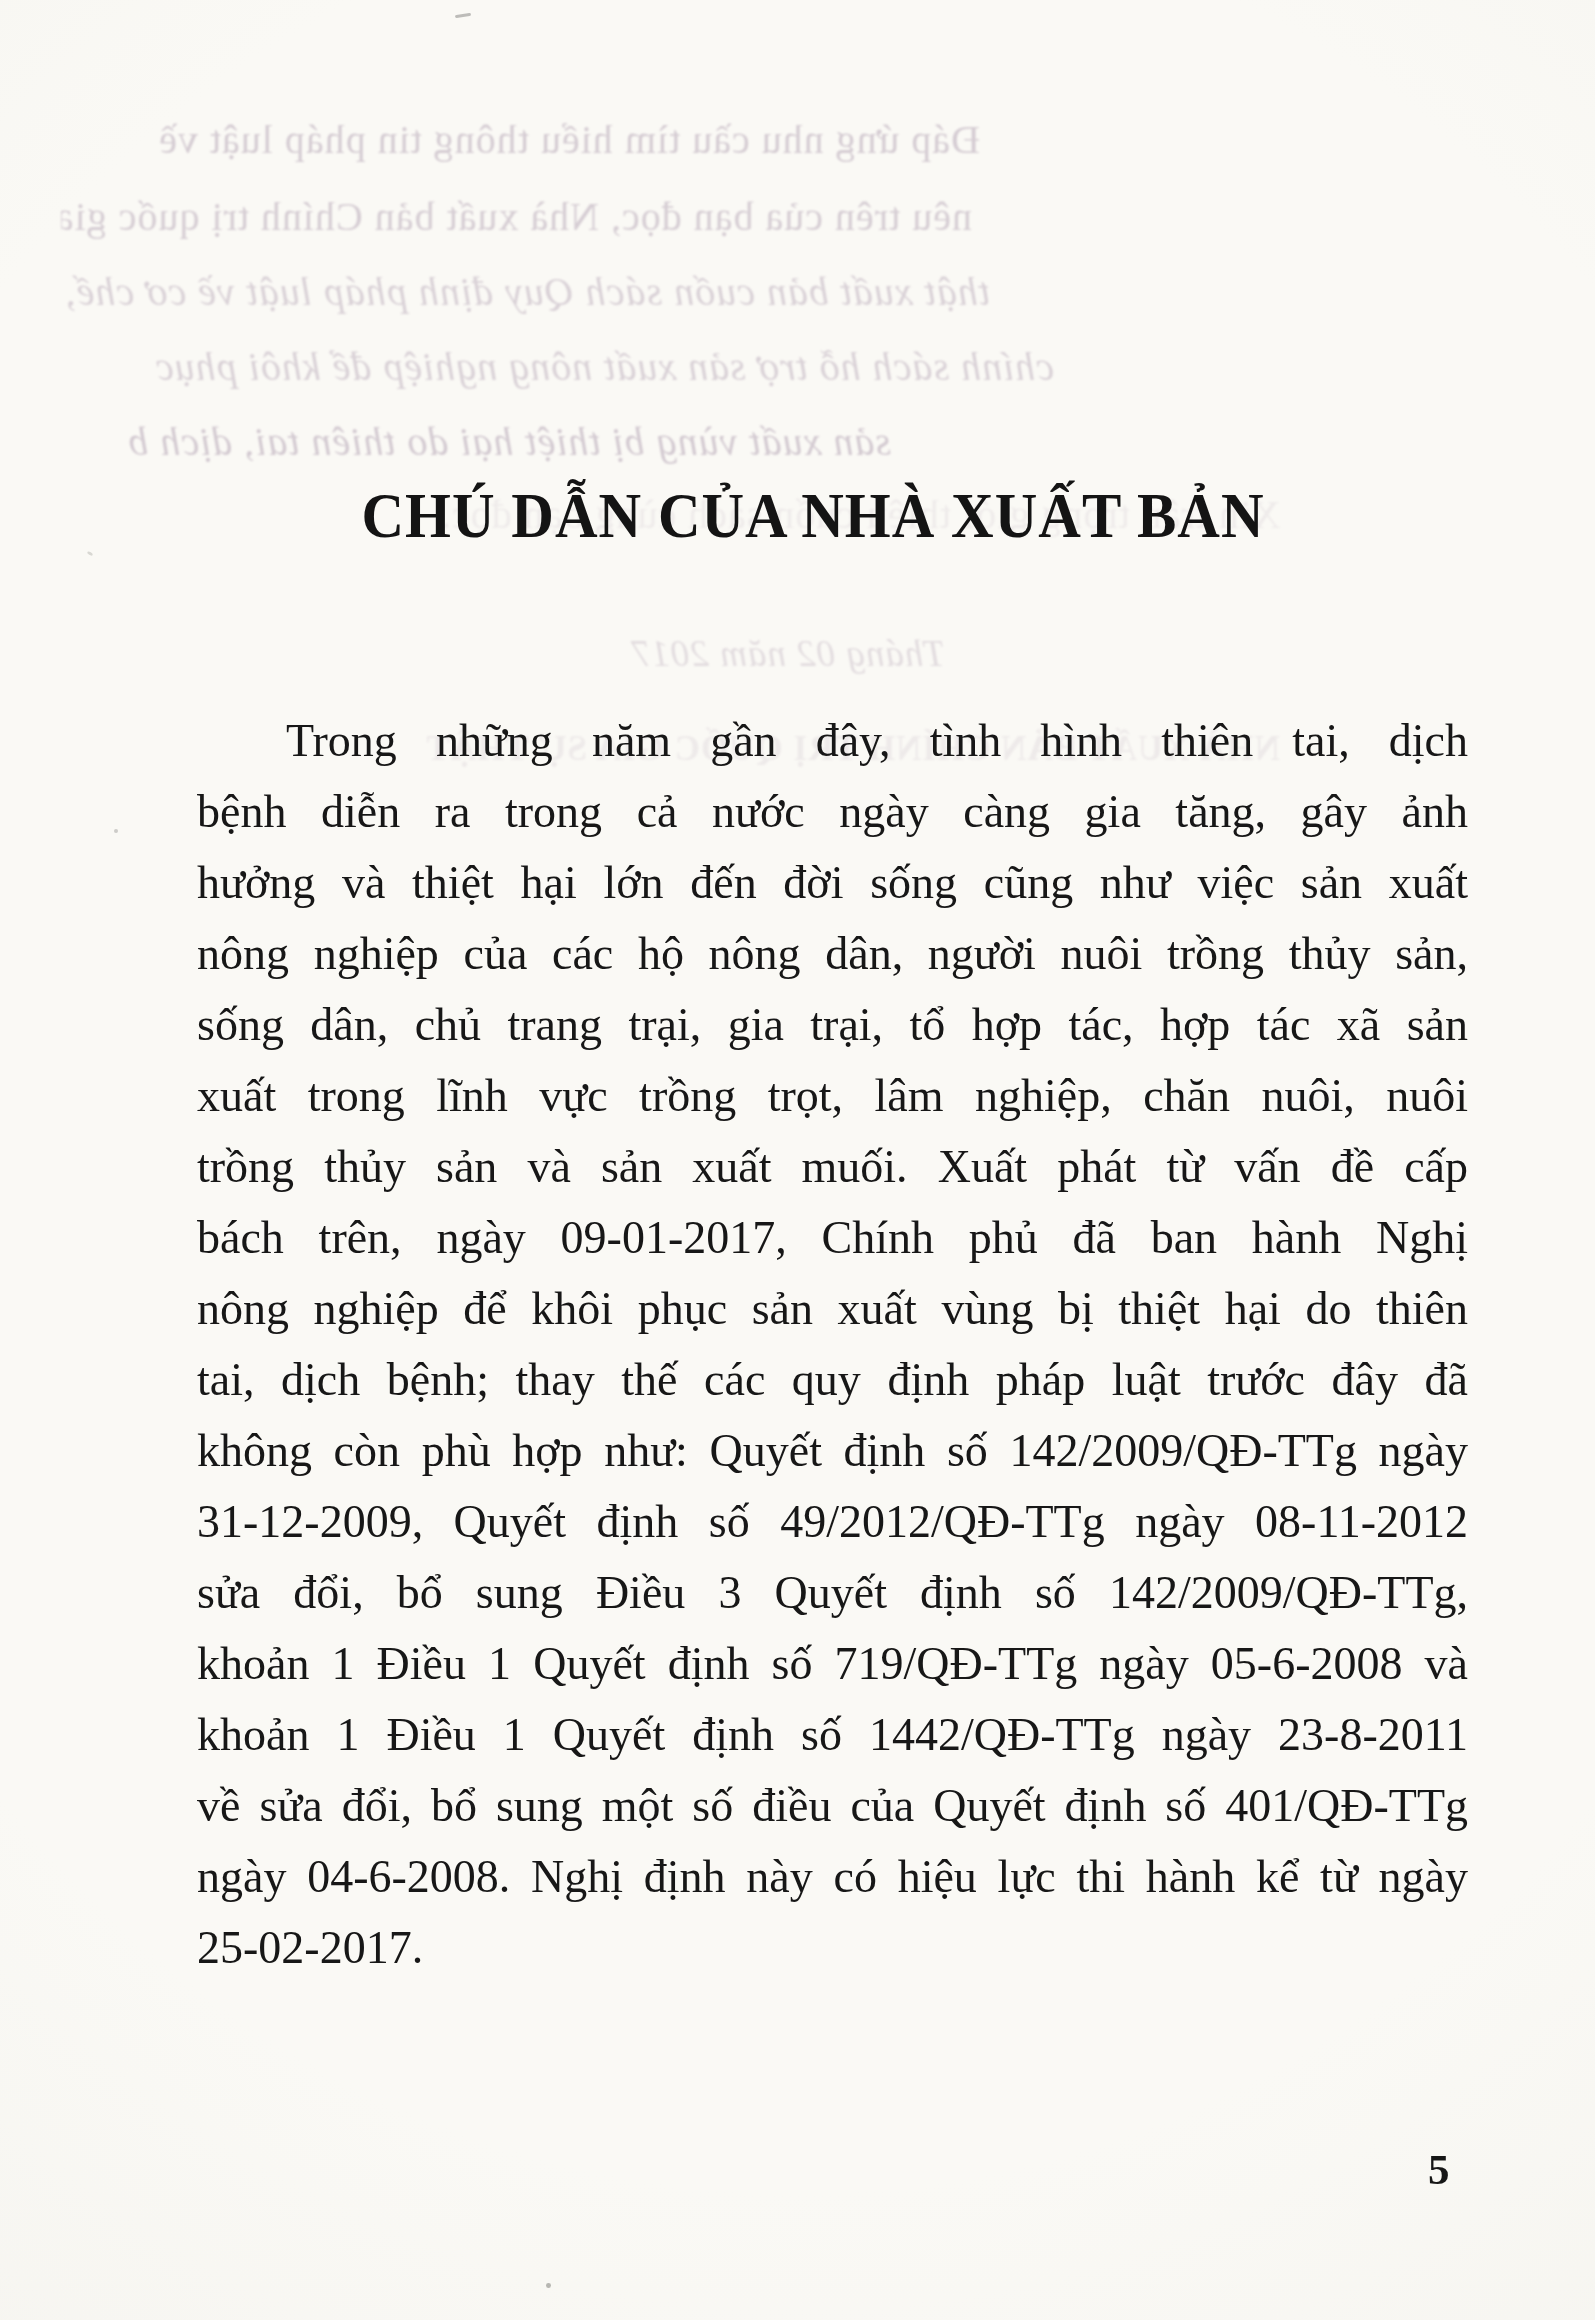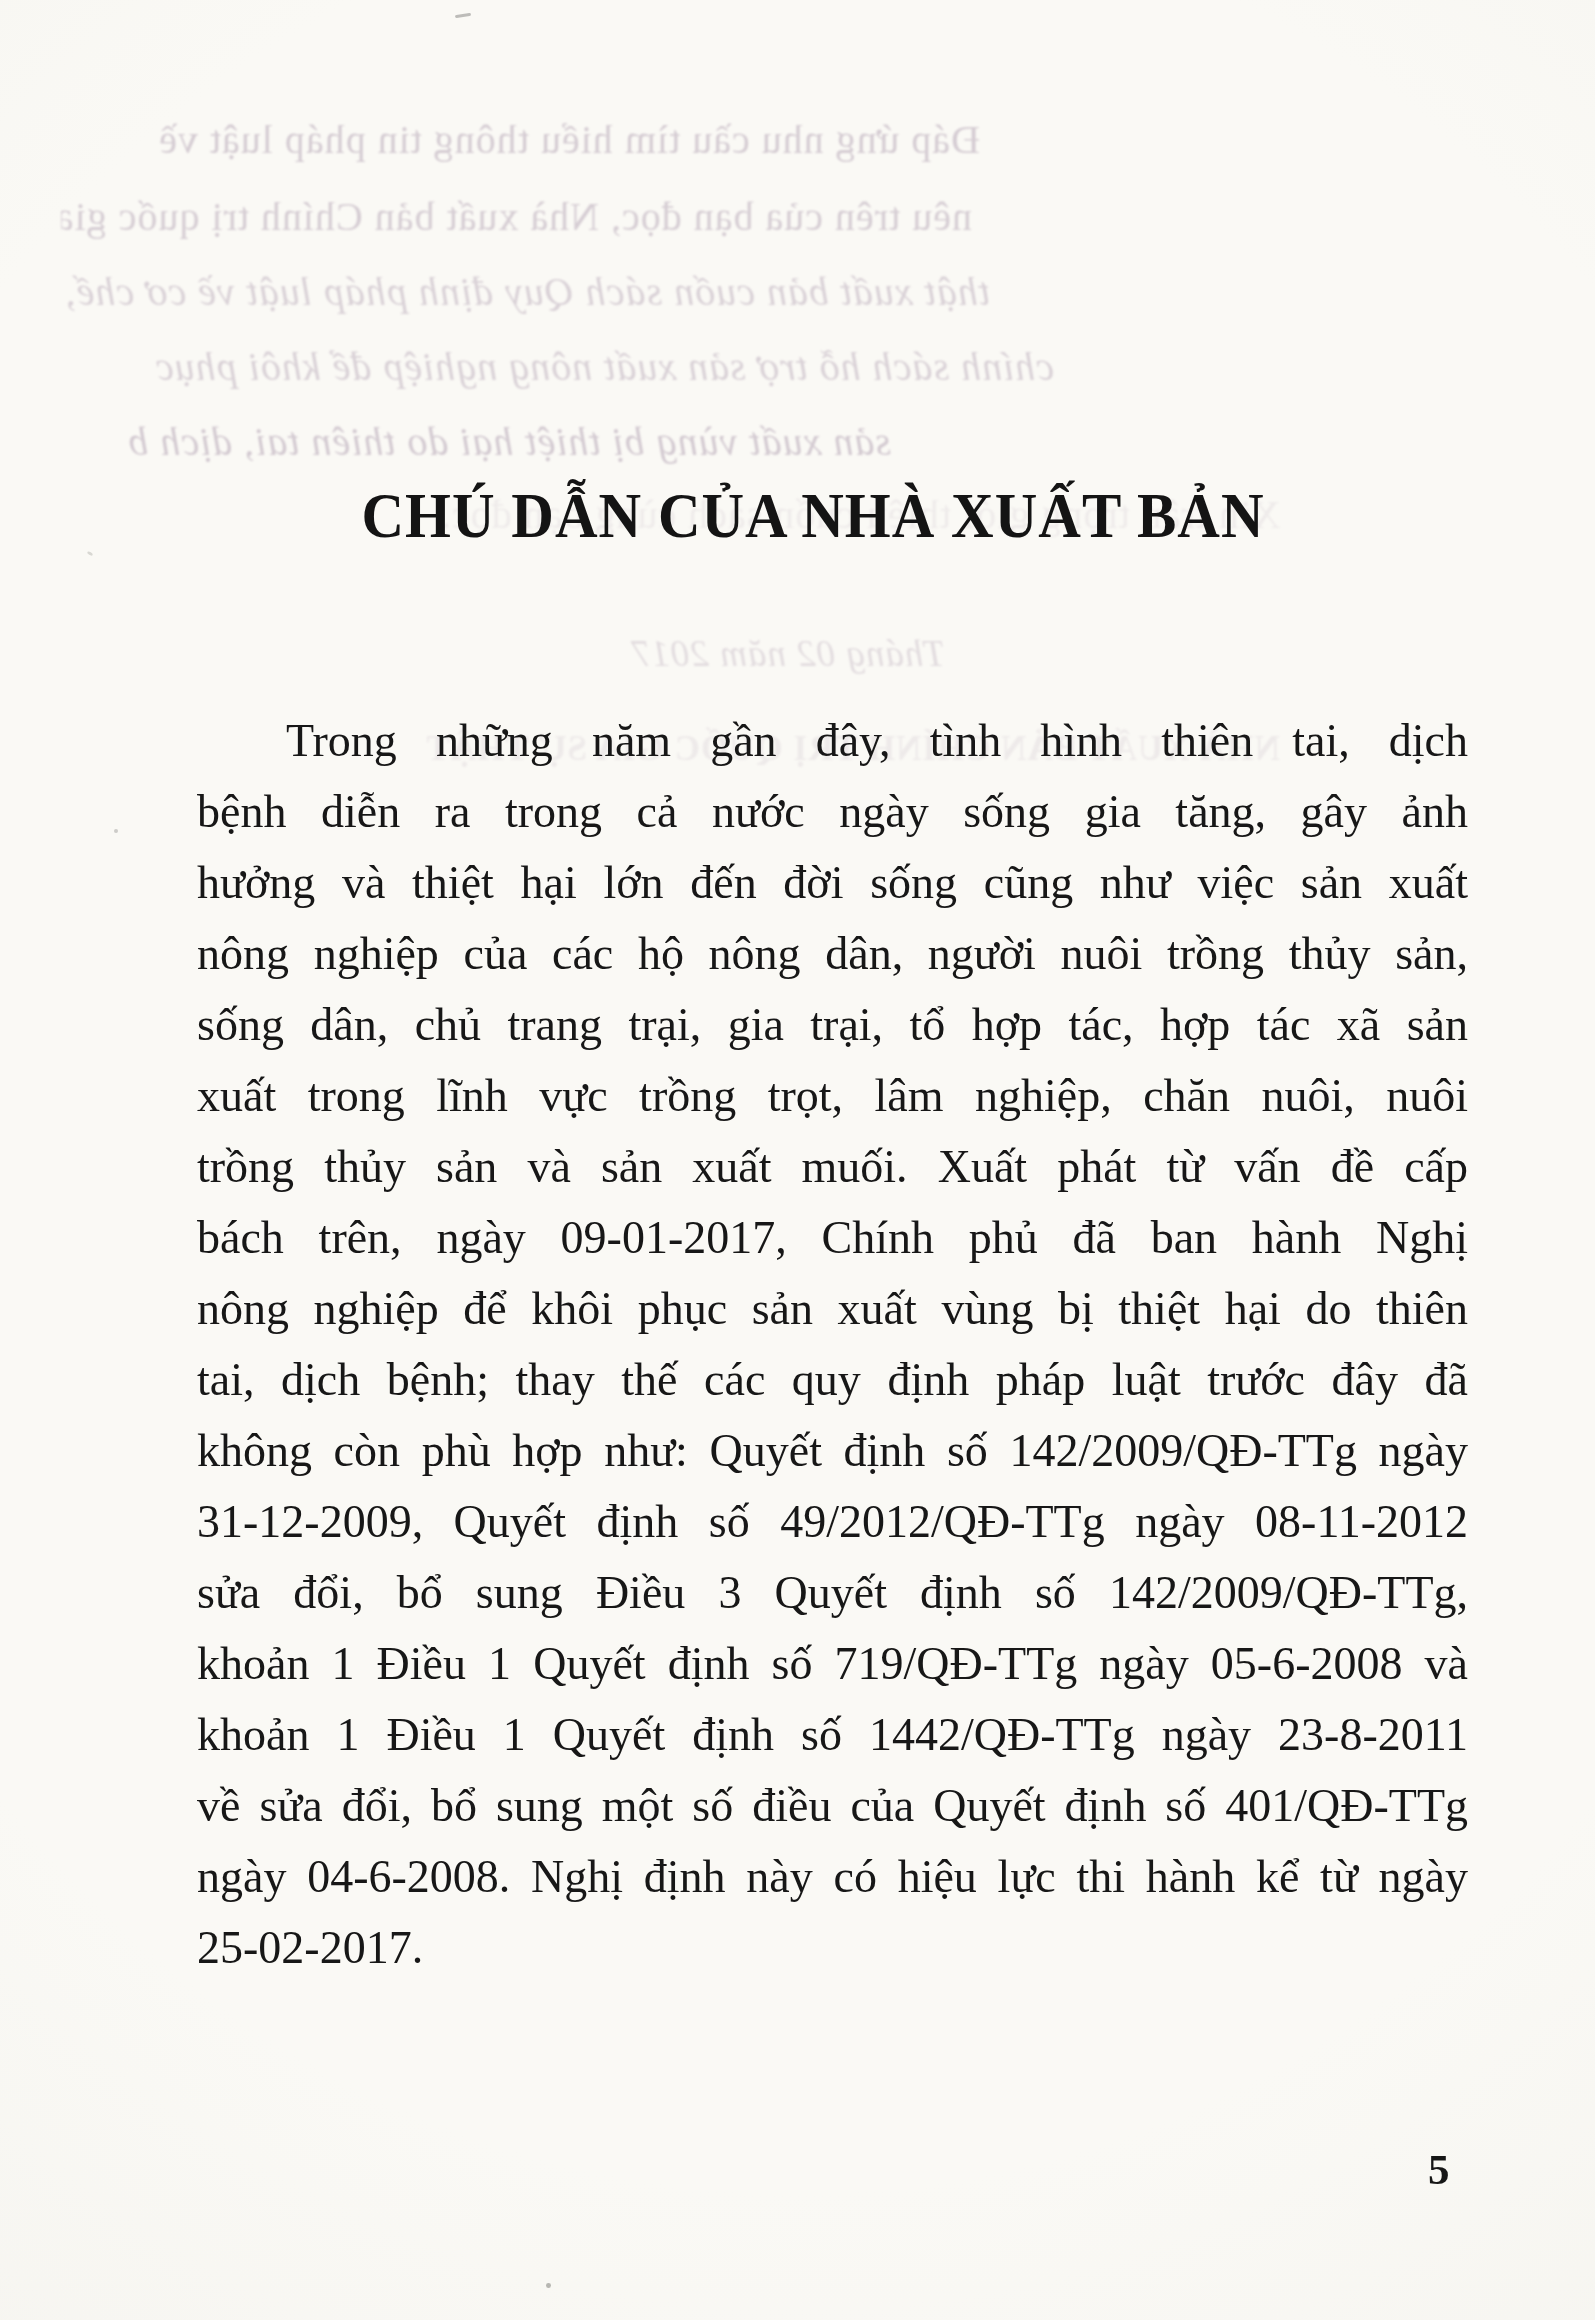--- a/index.html
+++ b/index.html
@@ -92,21 +92,21 @@
     <div class="bleed-line bl5">sản xuất vùng bị thiệt hại do thiên tai, dịch bệnh.</div>
     <div class="bleed-line bl6">Xin trân trọng giới thiệu cuốn sách cùng bạn đọc.</div>
     <div class="bleed-line bl7">Tháng 02 năm 2017</div>
     <div class="bleed-line bl8">NHÀ XUẤT BẢN CHÍNH TRỊ QUỐC GIA SỰ THẬT</div>
   </div>
 
   <h1 class="title">CHÚ DẪN CỦA NHÀ XUẤT BẢN</h1>
 
   <div class="body-block">
     <div class="body-line first">Trong những năm gần đây, tình hình thiên tai, dịch</div>
-    <div class="body-line">bệnh diễn ra trong cả nước ngày sống gia tăng, gây ảnh</div>
+    <div class="body-line">bệnh diễn ra trong cả nước ngày càng gia tăng, gây ảnh</div>
     <div class="body-line">hưởng và thiệt hại lớn đến đời sống cũng như việc sản xuất</div>
     <div class="body-line">nông nghiệp của các hộ nông dân, người nuôi trồng thủy sản,</div>
     <div class="body-line">sống dân, chủ trang trại, gia trại, tổ hợp tác, hợp tác xã sản</div>
     <div class="body-line">xuất trong lĩnh vực trồng trọt, lâm nghiệp, chăn nuôi, nuôi</div>
     <div class="body-line">trồng thủy sản và sản xuất muối. Xuất phát từ vấn đề cấp</div>
     <div class="body-line">bách trên, ngày 09-01-2017, Chính phủ đã ban hành Nghị</div>
     <div class="body-line">nông nghiệp để khôi phục sản xuất vùng bị thiệt hại do thiên</div>
     <div class="body-line">tai, dịch bệnh; thay thế các quy định pháp luật trước đây đã</div>
     <div class="body-line">không còn phù hợp như: Quyết định số 142/2009/QĐ-TTg ngày</div>
     <div class="body-line">31-12-2009, Quyết định số 49/2012/QĐ-TTg ngày 08-11-2012</div>

